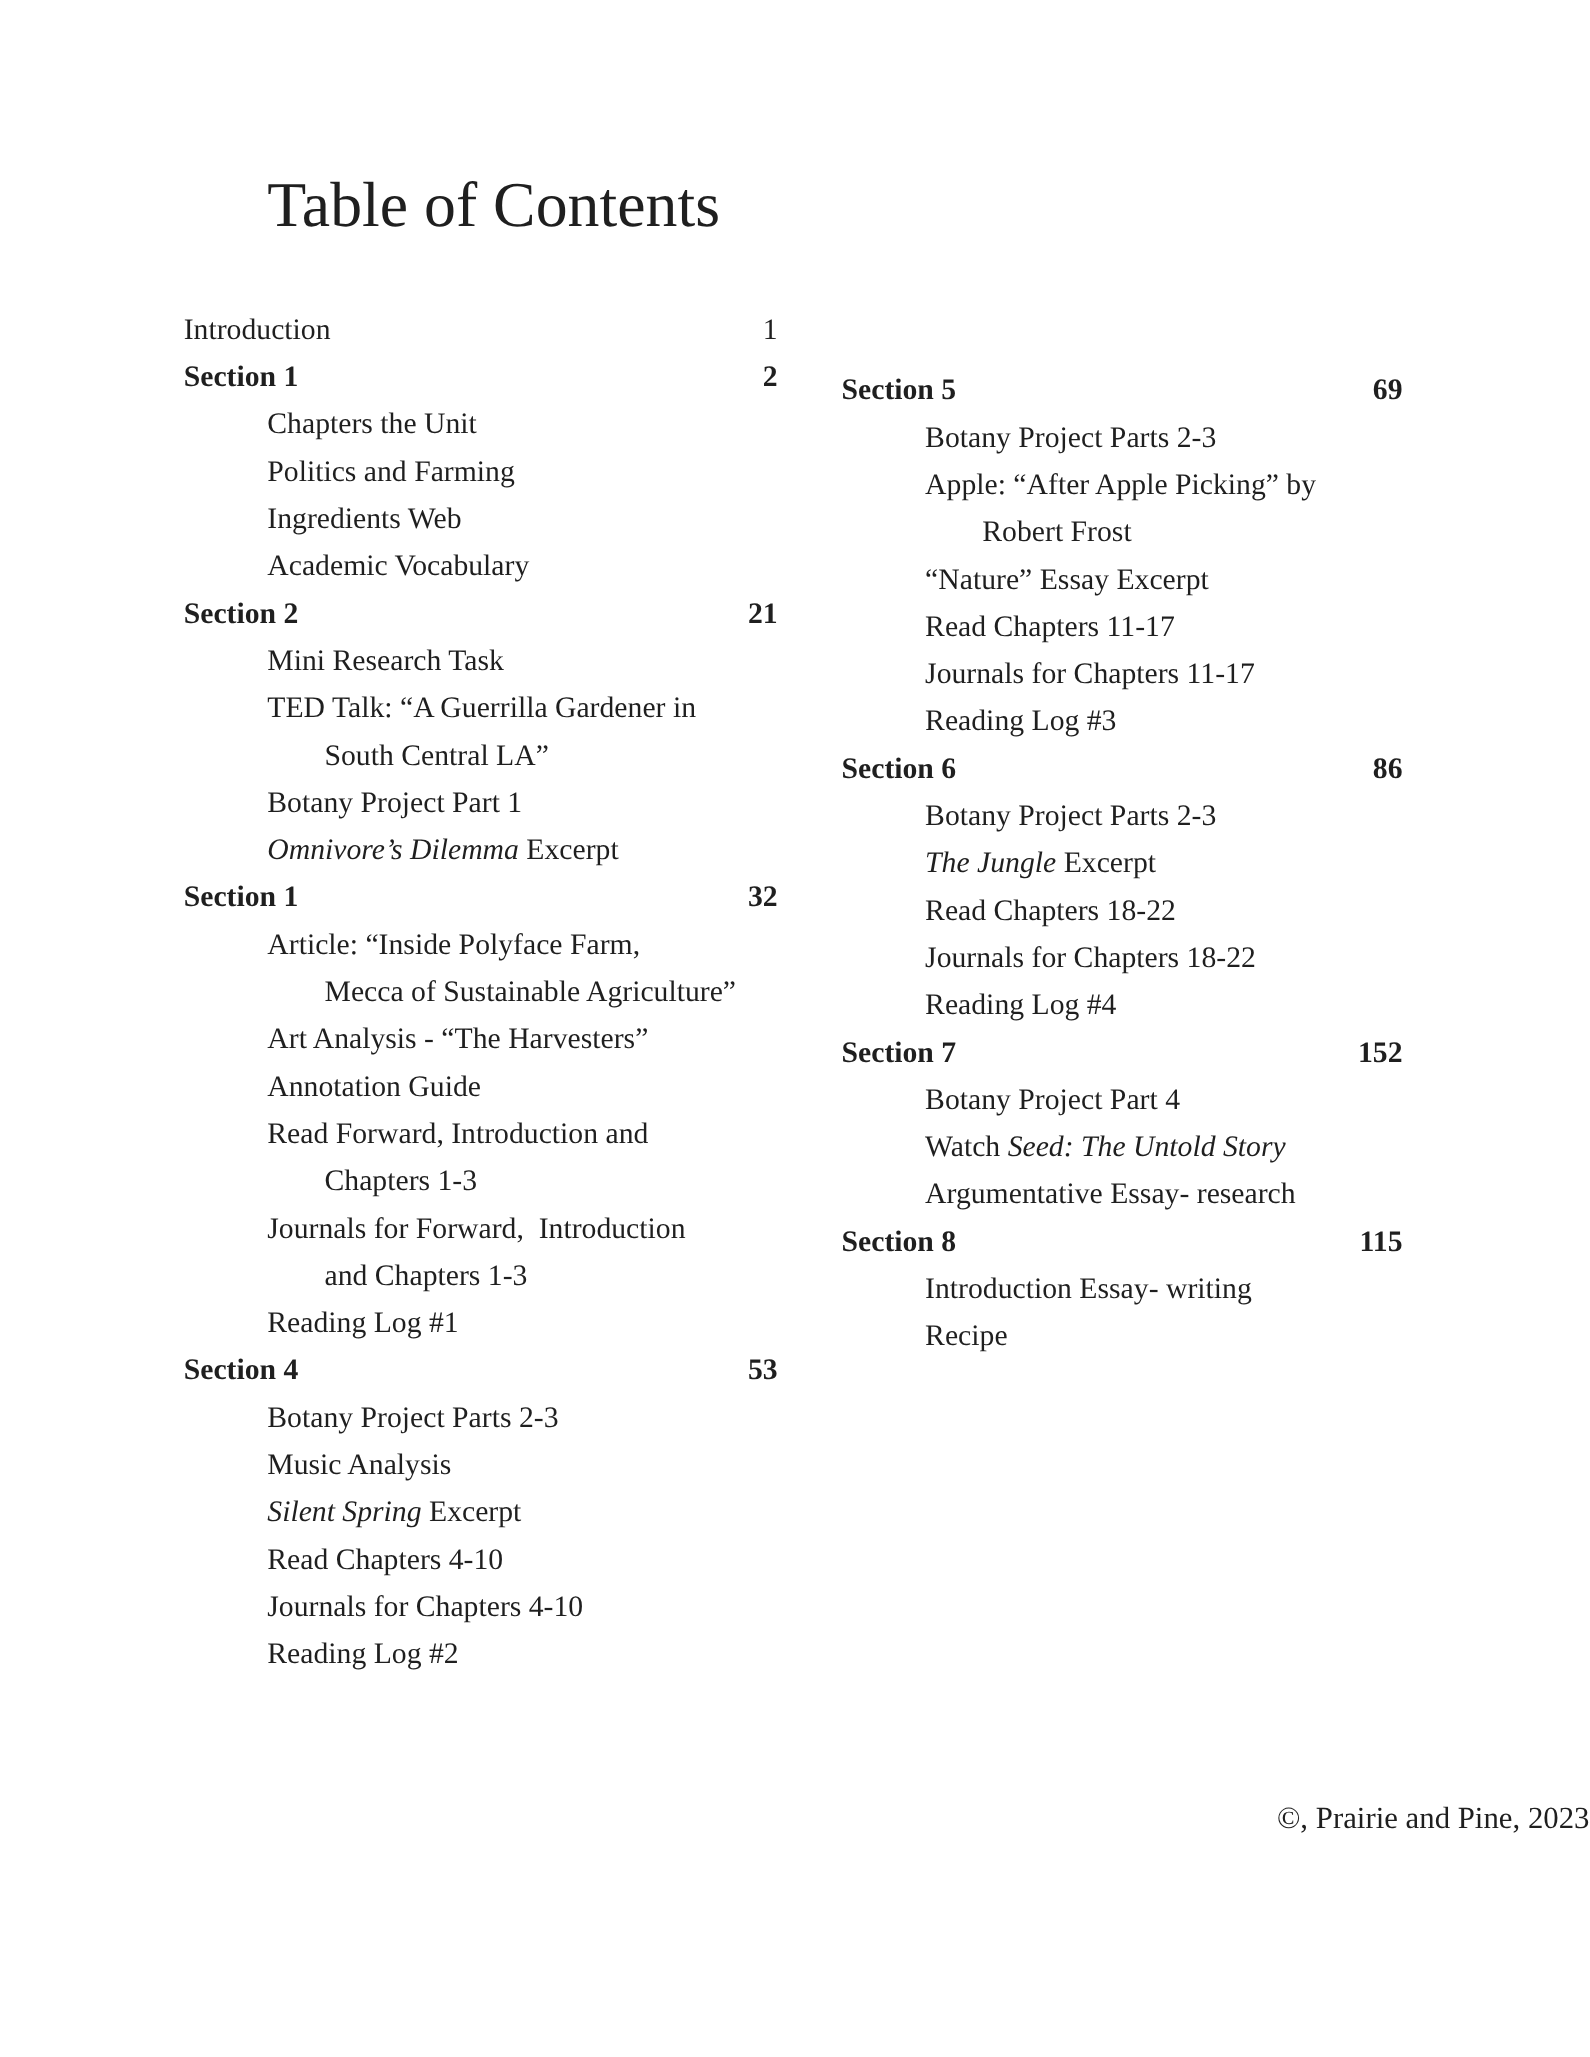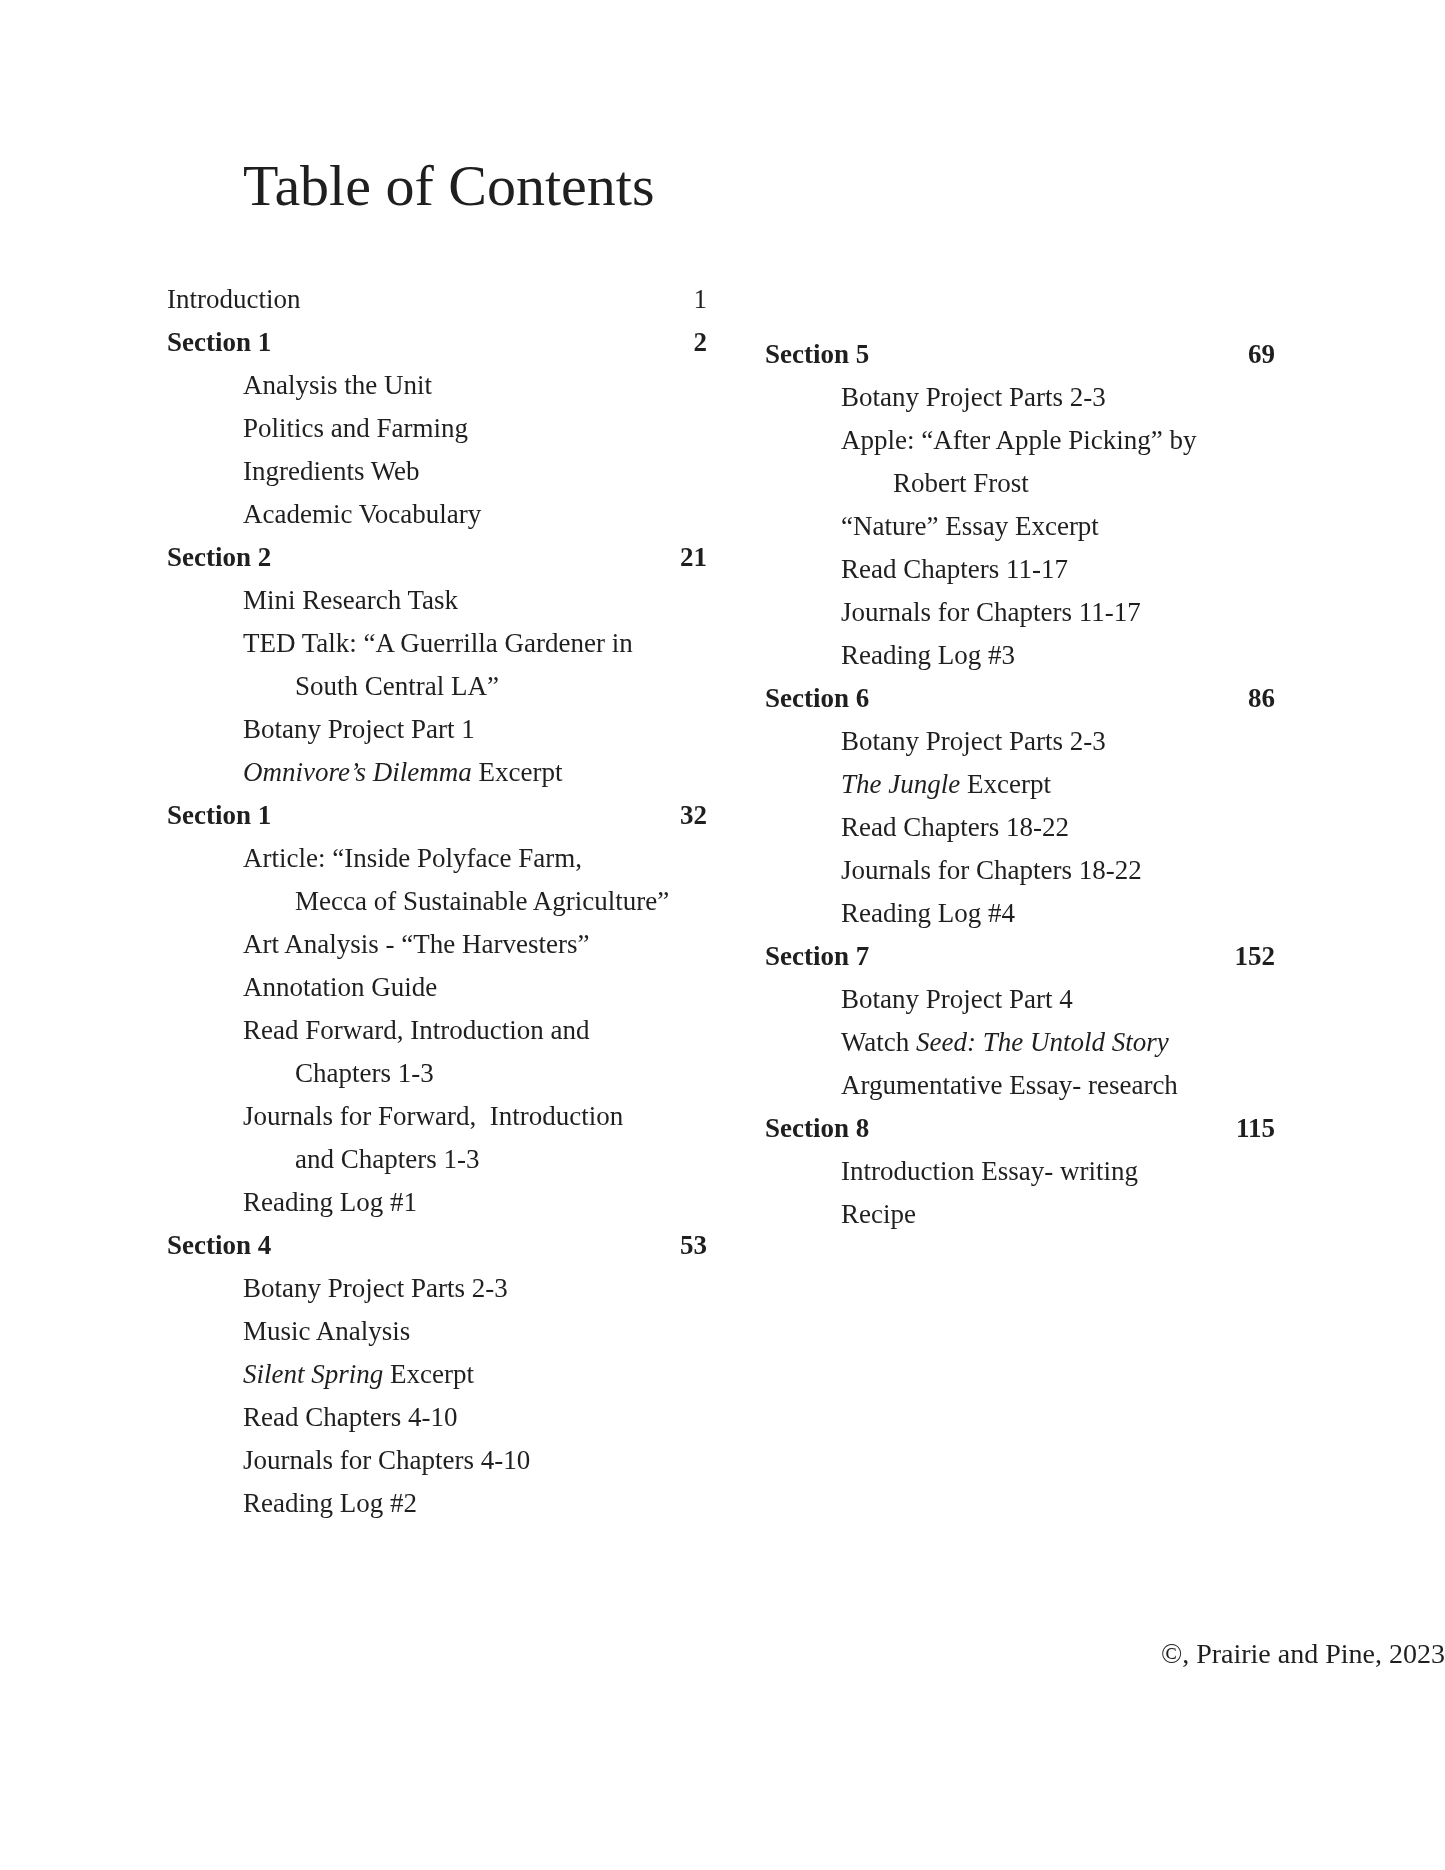--- a/index.html
+++ b/index.html
@@ -67,21 +67,21 @@
 </style>
 </head>
 <body>
 
 <div class="page">
   <div class="doc-title">Table of Contents</div>
 
   <div class="toc-col toc-col-left">
       <div class="toc-heading regular"><span>Introduction</span><span>1</span></div>
       <div class="toc-heading"><span>Section 1</span><span>2</span></div>
-      <div class="toc-line indent1"><span>Analysis the Unit</span></div>
+      <div class="toc-line indent1"><span>Chapters the Unit</span></div>
       <div class="toc-line indent1"><span>Politics and Farming</span></div>
       <div class="toc-line indent1"><span>Ingredients Web</span></div>
       <div class="toc-line indent1"><span>Academic Vocabulary</span></div>
       <div class="toc-heading"><span>Section 2</span><span>21</span></div>
       <div class="toc-line indent1"><span>Mini Research Task</span></div>
       <div class="toc-line indent1"><span>TED Talk: “A Guerrilla Gardener in</span></div>
       <div class="toc-line indent2"><span>South Central LA”</span></div>
       <div class="toc-line indent1"><span>Botany Project Part 1</span></div>
       <div class="toc-line indent1"><span class="seg-italic">Omnivore’s Dilemma</span><span> Excerpt</span></div>
       <div class="toc-heading"><span>Section 1</span><span>32</span></div>

